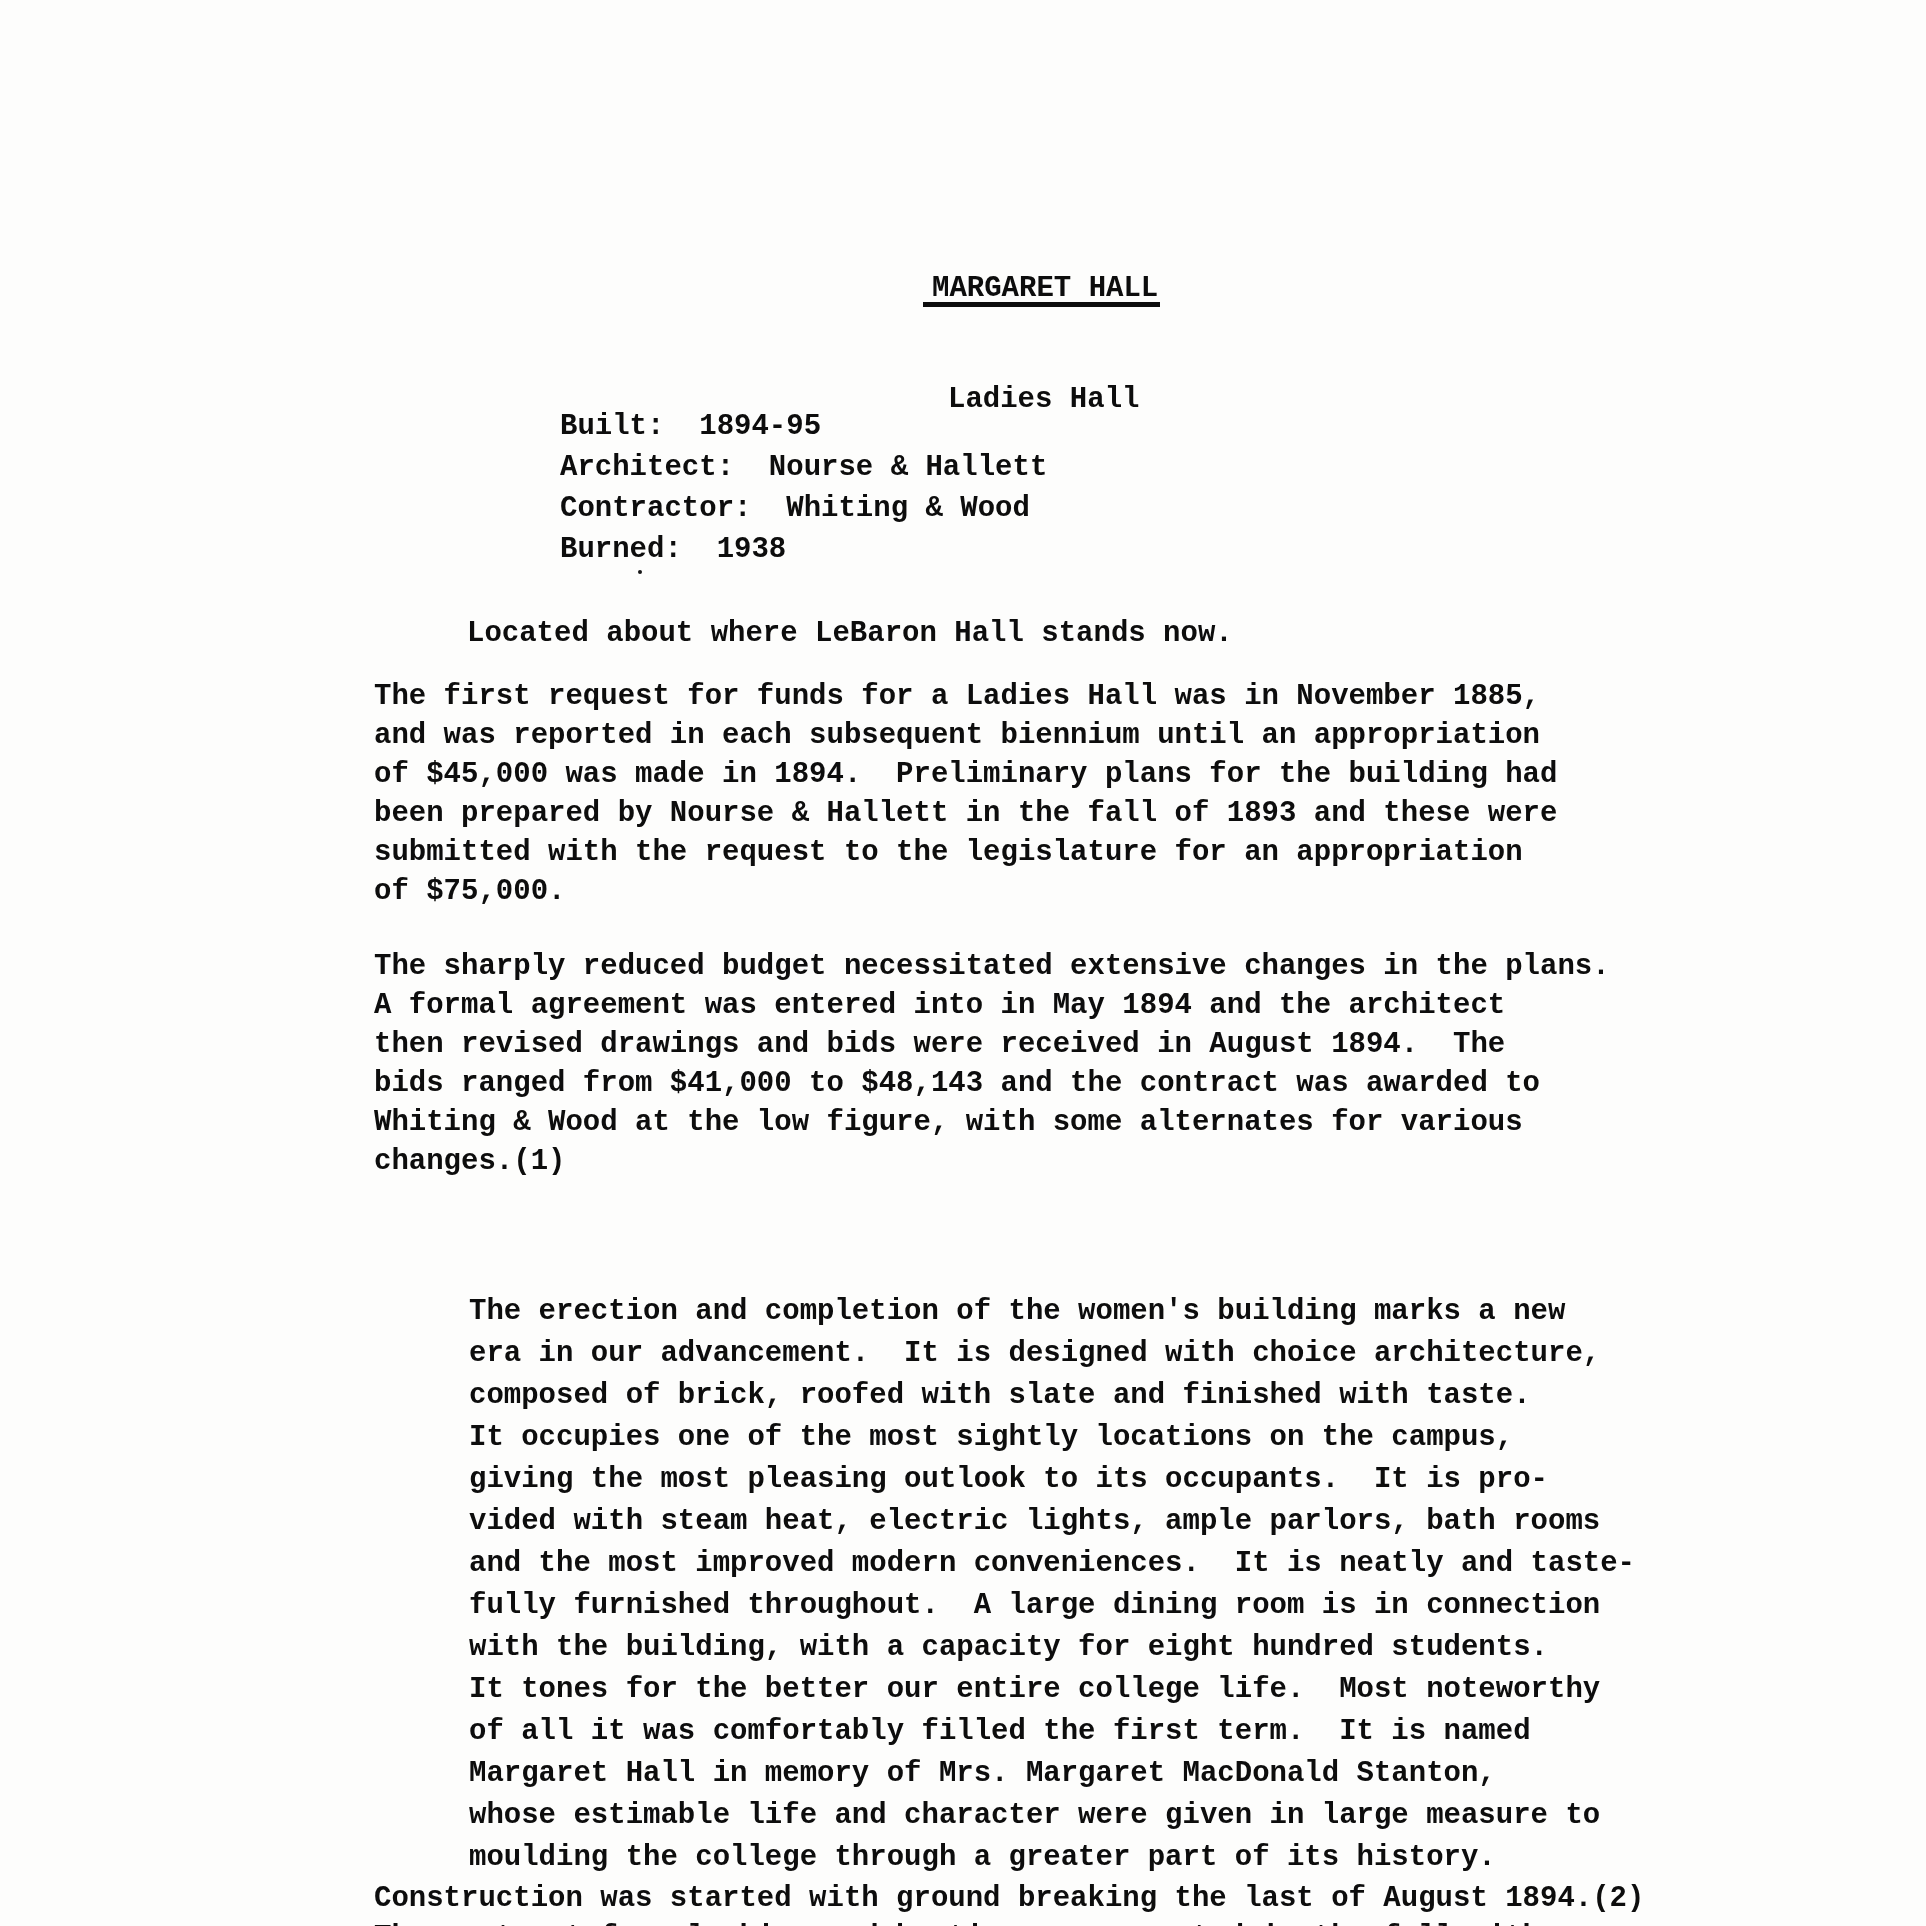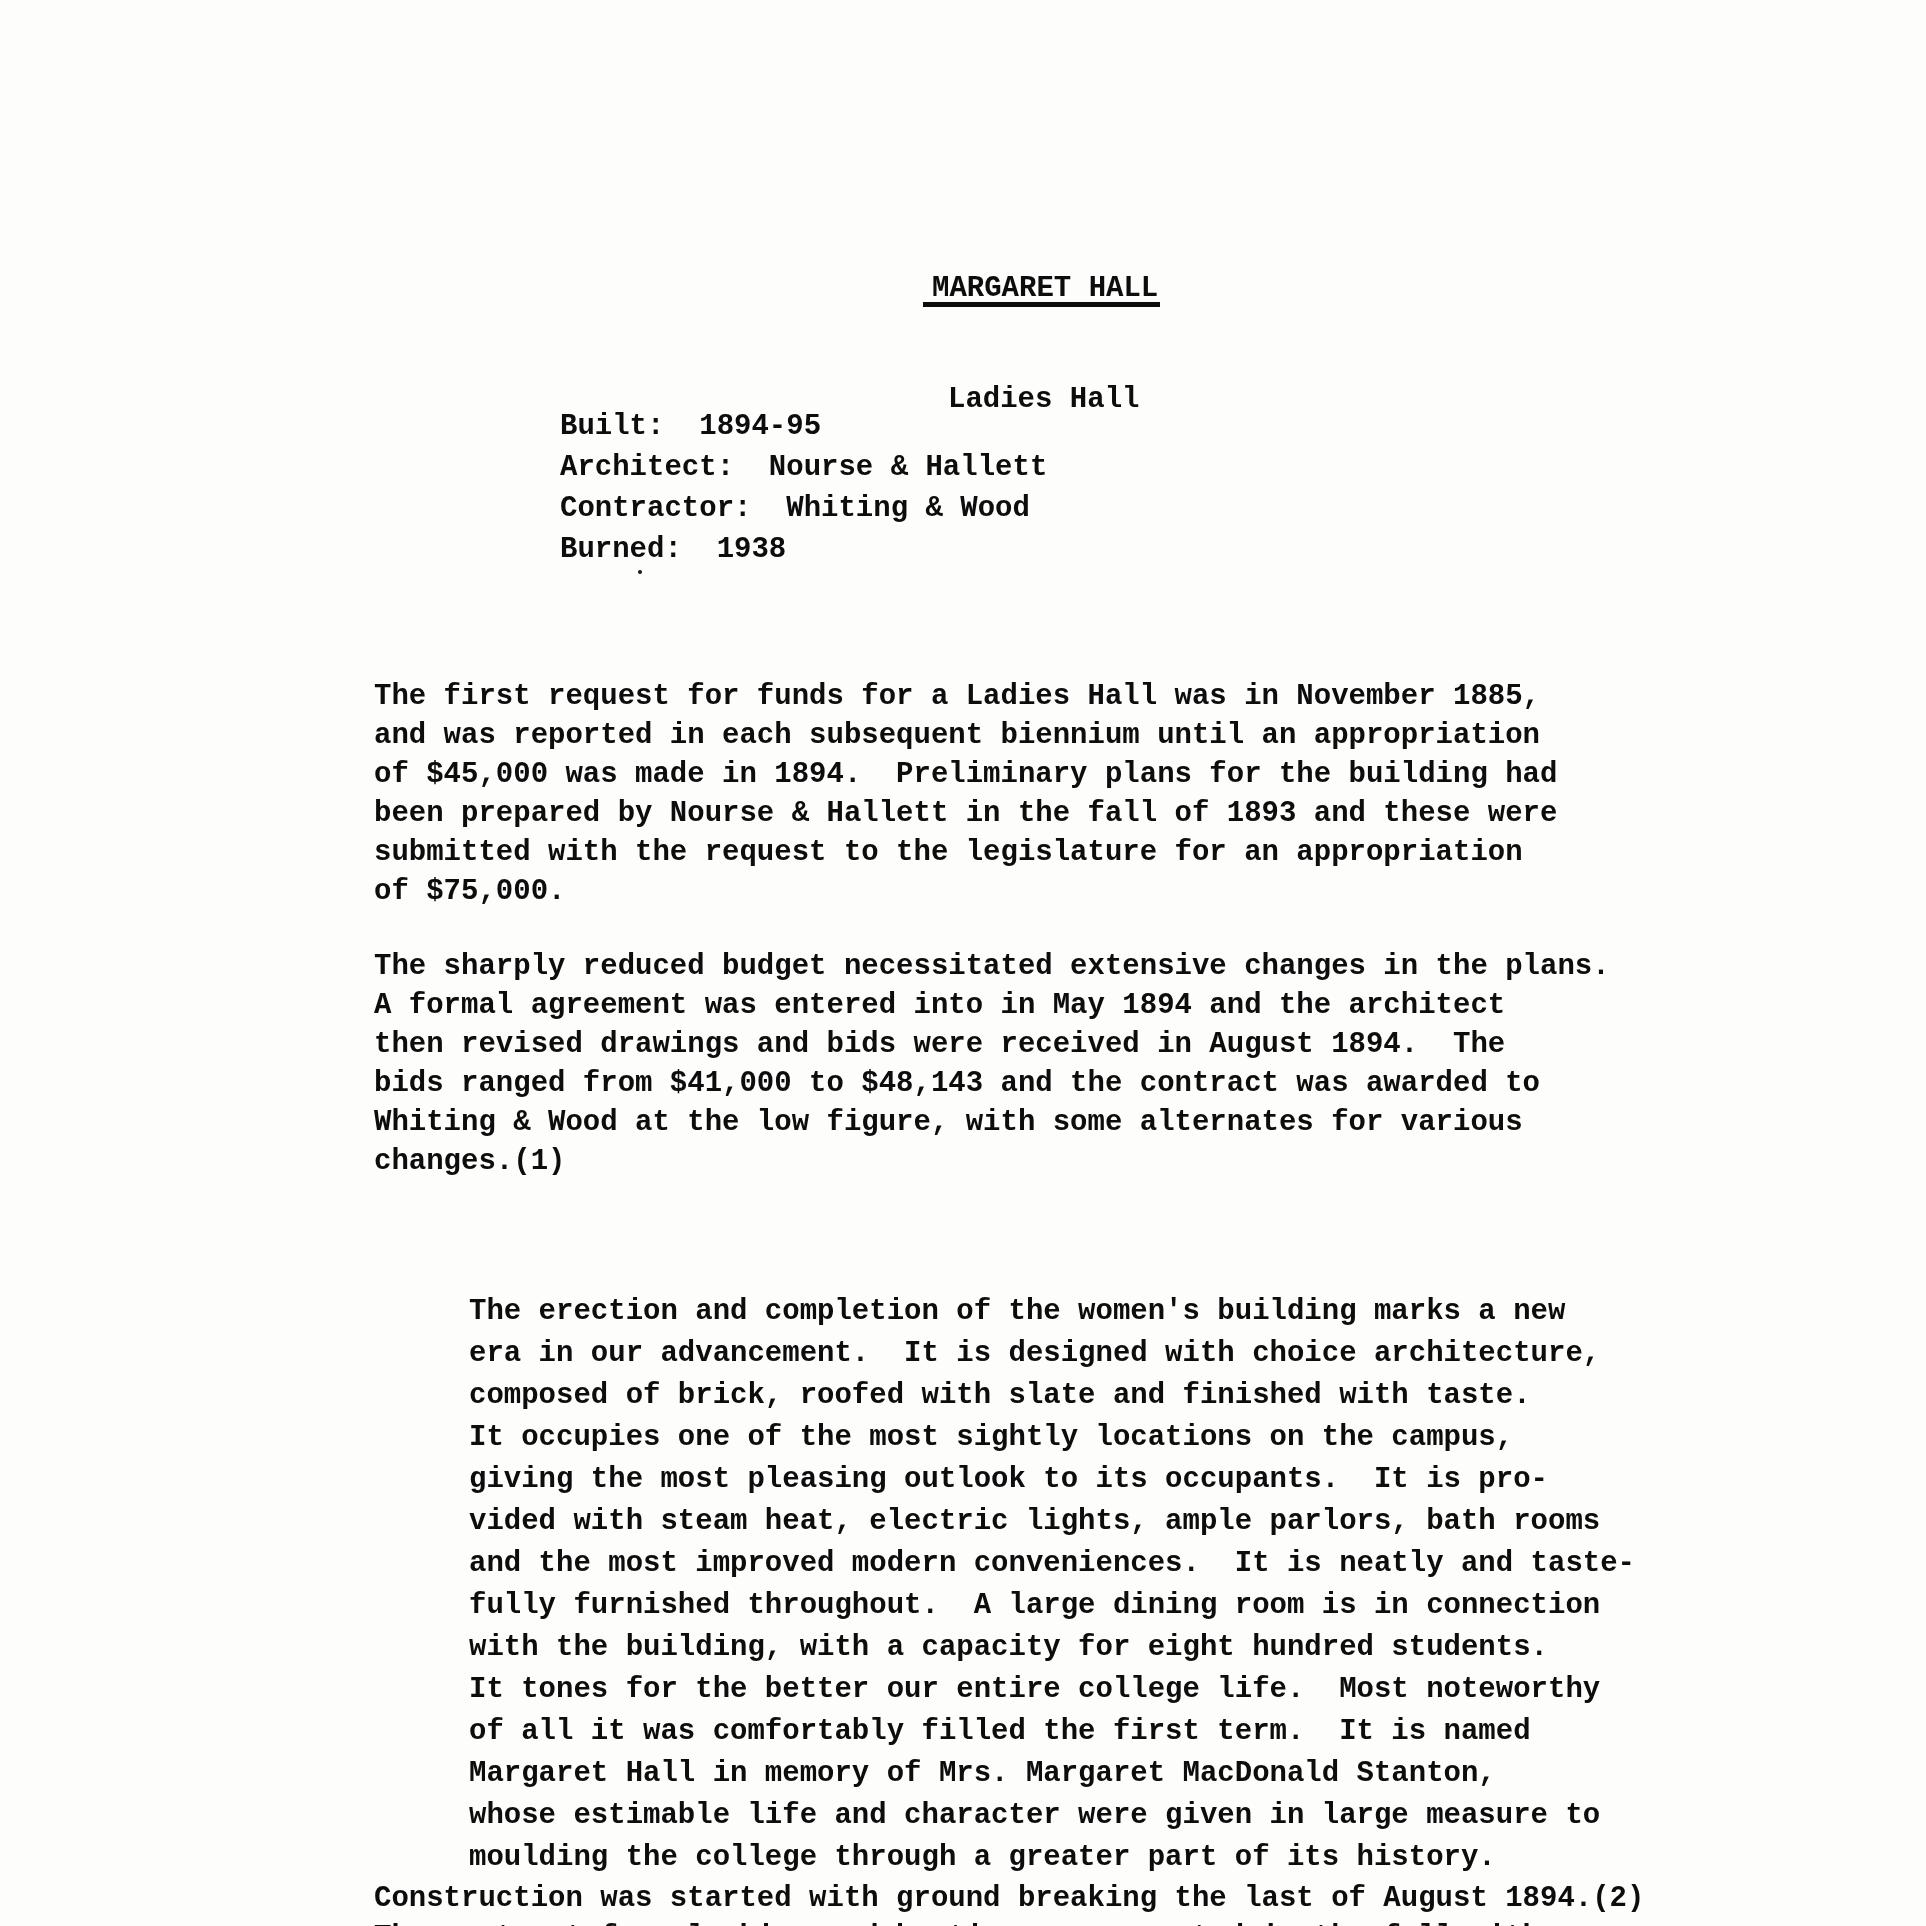--- a/index.html
+++ b/index.html
@@ -44,20 +44,21 @@
 
   <div class="tl" style="left:948px; top:332px;margin-top:48px;">Ladies Hall</div>
 
   <div class="tl facts" style="left:560px; top:406px;">Built:  1894-95
 Architect:  Nourse &amp; Hallett
 Contractor:  Whiting &amp; Wood
 Burned:  1938</div>
 
   <div class="speck" style="left:638px; top:570px; width:4.2px; height:4.2px;"></div>
 
+  <div class="tl single" style="left:467px; top:614px;">Located about where LeBaron Hall stands now.</div>
 
   <div class="tl" style="left:374px; top:677px;">The first request for funds for a Ladies Hall was in November 1885,
 and was reported in each subsequent biennium until an appropriation
 of $45,000 was made in 1894.  Preliminary plans for the building had
 been prepared by Nourse &amp; Hallett in the fall of 1893 and these were
 submitted with the request to the legislature for an appropriation
 of $75,000.</div>
 
   <div class="tl" style="left:374px; top:947px;">The sharply reduced budget necessitated extensive changes in the plans.
 A formal agreement was entered into in May 1894 and the architect

